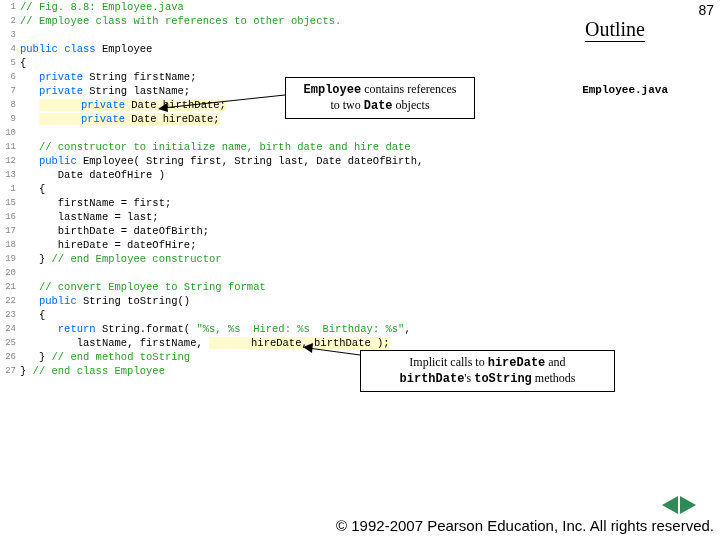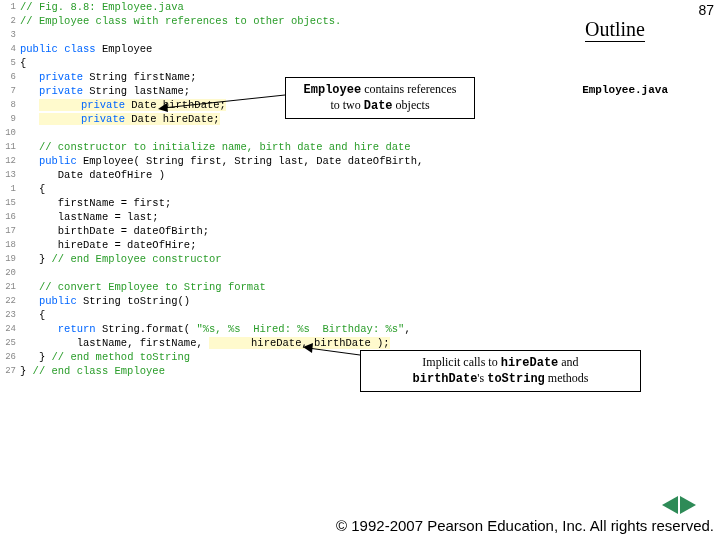--- a/index.html
+++ b/index.html
@@ -15,21 +15,21 @@
   .highlight { background: #fffacd; padding-left: 42px; }
   
   .outline-label { position: absolute; right: 75px; top: 18px; font-family: "Times New Roman", serif; font-size: 20px; border-bottom: 1.5px solid #000; }
   .page-num { position: absolute; right: 6px; top: 2px; font-size: 14px; }
   .filename-label { position: absolute; right: 52px; top: 84px; font-family: "Courier New", monospace; font-weight: bold; font-size: 11px; }
   
   .callout { position: absolute; border: 1px solid #000; background: #fff; padding: 4px 10px; font-family: "Times New Roman", serif; font-size: 12px; text-align: center; line-height: 1.25; }
   .callout .mono { font-family: "Courier New", monospace; font-weight: bold; }
   
   .callout1 { left: 285px; top: 77px; width: 190px; }
-  .callout2 { left: 360px; top: 350px; width: 281px; }
+  .callout2 { left: 360px; top: 350px; width: 255px; }
   
   .arrow-svg { position: absolute; pointer-events: none; }
   
   .copyright { position: absolute; right: 6px; bottom: 6px; font-size: 15px; text-align: right; }
   
   .nav-arrows { position: absolute; right: 20px; bottom: 26px; display: flex; gap: 2px; }
   .nav-tri { width: 20px; height: 18px; display: inline-block; }
   .tri-left { border-right: 16px solid #2e8b57; border-top: 9px solid transparent; border-bottom: 9px solid transparent; border-left: 0; }
   .tri-right { border-left: 16px solid #2e8b57; border-top: 9px solid transparent; border-bottom: 9px solid transparent; border-right: 0; }
 </style>

